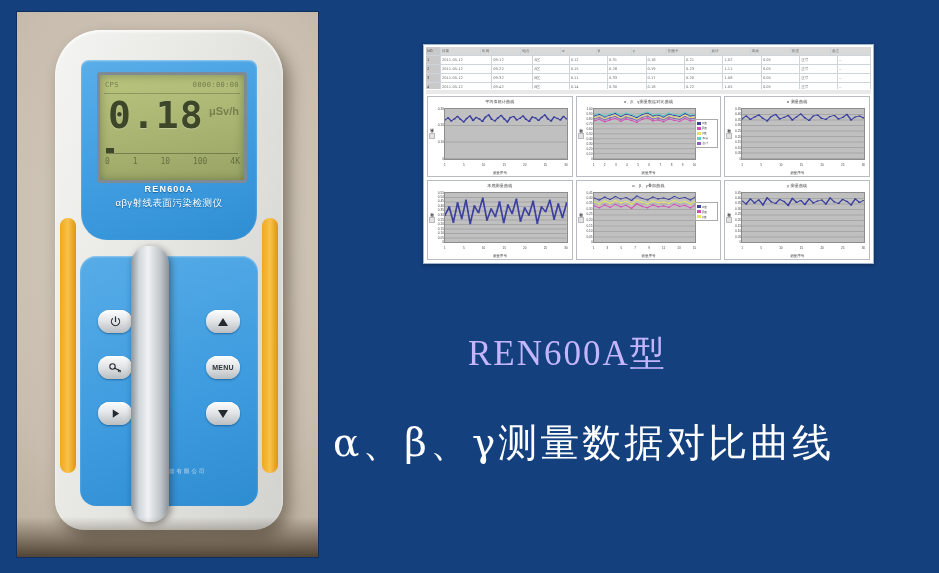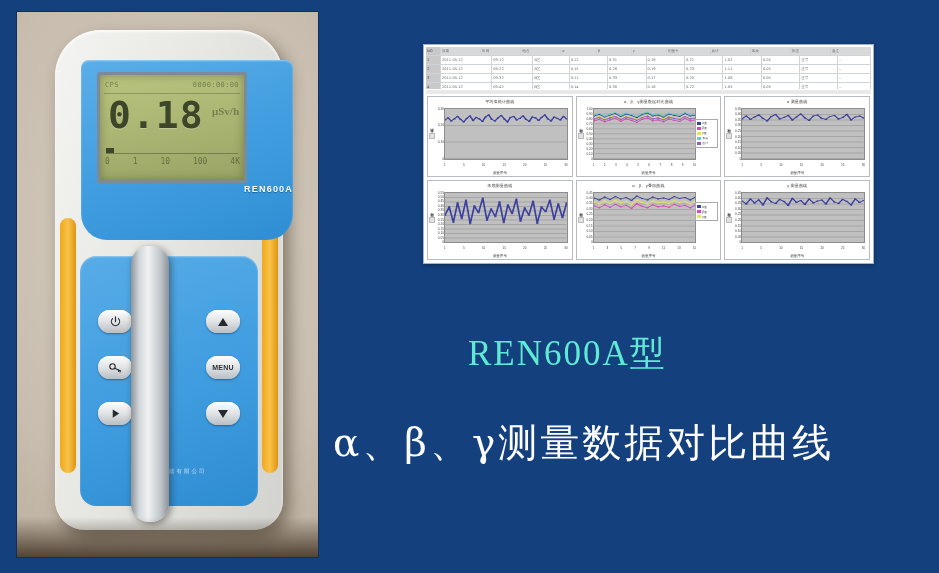--- a/index.html
+++ b/index.html
@@ -39,21 +39,20 @@
   }
   .grip.left{left:5px;}
   .grip.right{right:5px;}
 
   
   .face-top{
     position:absolute;left:26px;top:30px;width:176px;height:180px;
     background:linear-gradient(160deg,#5aaee8 0%,#3f9cdf 55%,#2f8ed3 100%);
     border-radius:8px 8px 26px 26px;
     box-shadow:inset 0 1px 2px rgba(255,255,255,.45);
-    padding-left:36px;
   }
   .lcd{
     position:absolute;left:16px;top:12px;width:144px;height:105px;
     background:linear-gradient(170deg,#b9c47e 0%,#aab573 50%,#99a465 100%);
     border:3px solid #7e8a96;
     border-radius:3px;
     box-shadow:inset 0 0 10px rgba(60,70,35,.45);
     overflow:hidden;
     color:#4b5531;
   }
@@ -67,36 +66,36 @@
   .lcd-value{
     position:absolute;left:8px;top:20px;
     font-family:"DejaVu Sans Mono", monospace;
     font-size:38px;font-weight:bold;letter-spacing:1px;
     color:#3d4628;line-height:40px;
     text-shadow:0 1px 0 rgba(255,255,255,.25);
   }
   .lcd-unit{
     position:absolute;right:5px;top:30px;
     font-size:11px;font-weight:bold;opacity:.55;
-    font-family:Liberation Serif, serif;
+    font-family:Liberation Sans, sans-serif;
   }
   .lcd-bar{
     position:absolute;left:6px;right:6px;top:72px;height:6px;
     border-bottom:1px solid rgba(70,80,45,.5);
   }
   .lcd-bar i{
     position:absolute;left:0;bottom:0;width:8px;height:5px;background:#3d4628;display:block;
   }
   .lcd-scale{
     position:absolute;left:5px;right:4px;top:82px;height:14px;
     display:flex;justify-content:space-between;
     font-size:8px;font-family:"DejaVu Sans Mono", monospace;opacity:.7;
   }
   .brand{
-    position:absolute;left:0;right:0;top:124px;text-align:right;
+    position:absolute;left:0;right:0;top:124px;text-align:center;
     color:#ffffff;font-size:9px;font-weight:bold;letter-spacing:1.2px;
     text-shadow:0 1px 1px rgba(0,60,110,.55);
   }
   .brand-sub{
     position:absolute;left:0;right:0;top:137px;text-align:center;
     color:#ffffff;font-size:9.5px;letter-spacing:.5px;
     text-shadow:0 1px 1px rgba(0,60,110,.55);
   }
 
   
@@ -199,21 +198,21 @@
     position:absolute;right:2px;top:28%;width:19px;
     background:#fff;border:1px solid #aaa;padding:1px;
   }
   .lg-row{display:flex;align-items:center;gap:1px;height:5px;}
   .lg-sw{width:4px;height:3px;display:block;}
   .lg-tx{font-size:2.8px;color:#333;white-space:nowrap;}
 
   
   .title-1{
     position:absolute;left:468px;top:330px;width:420px;
-    color:#5eead4;font-family:"Liberation Serif", serif;
+    color:#c4b5fd;font-family:"Liberation Serif", serif;
     font-size:35px;letter-spacing:2px;white-space:nowrap;
   }
   .title-2{
     position:absolute;left:333px;top:416px;width:600px;
     color:#ffffff;font-family:"DejaVu Serif", serif;
     font-size:39px;letter-spacing:3px;white-space:nowrap;
   }
 </style>
 </head>
 <body>
@@ -240,20 +239,21 @@
         <div class="lcd-scale">
           <span>0</span>
           <span>1</span>
           <span>10</span>
           <span>100</span>
           <span>4K</span>
         </div>
       </div>
 
       <div class="brand">REN600A</div>
+      <div class="brand-sub">αβγ射线表面污染检测仪</div>
     </div>
 
     <div class="face-bottom">
       <div class="keypad">
 
         <div class="key k-pwr">
           <svg width="11" height="11" viewBox="0 0 24 24">
             <path d="M12 2v10" stroke="#232a30" stroke-width="2.6" fill="none" stroke-linecap="round"></path>
             <path d="M5.6 5.8a9 9 0 1 0 12.8 0" stroke="#232a30" stroke-width="2.4" fill="none" stroke-linecap="round"></path>
           </svg>

